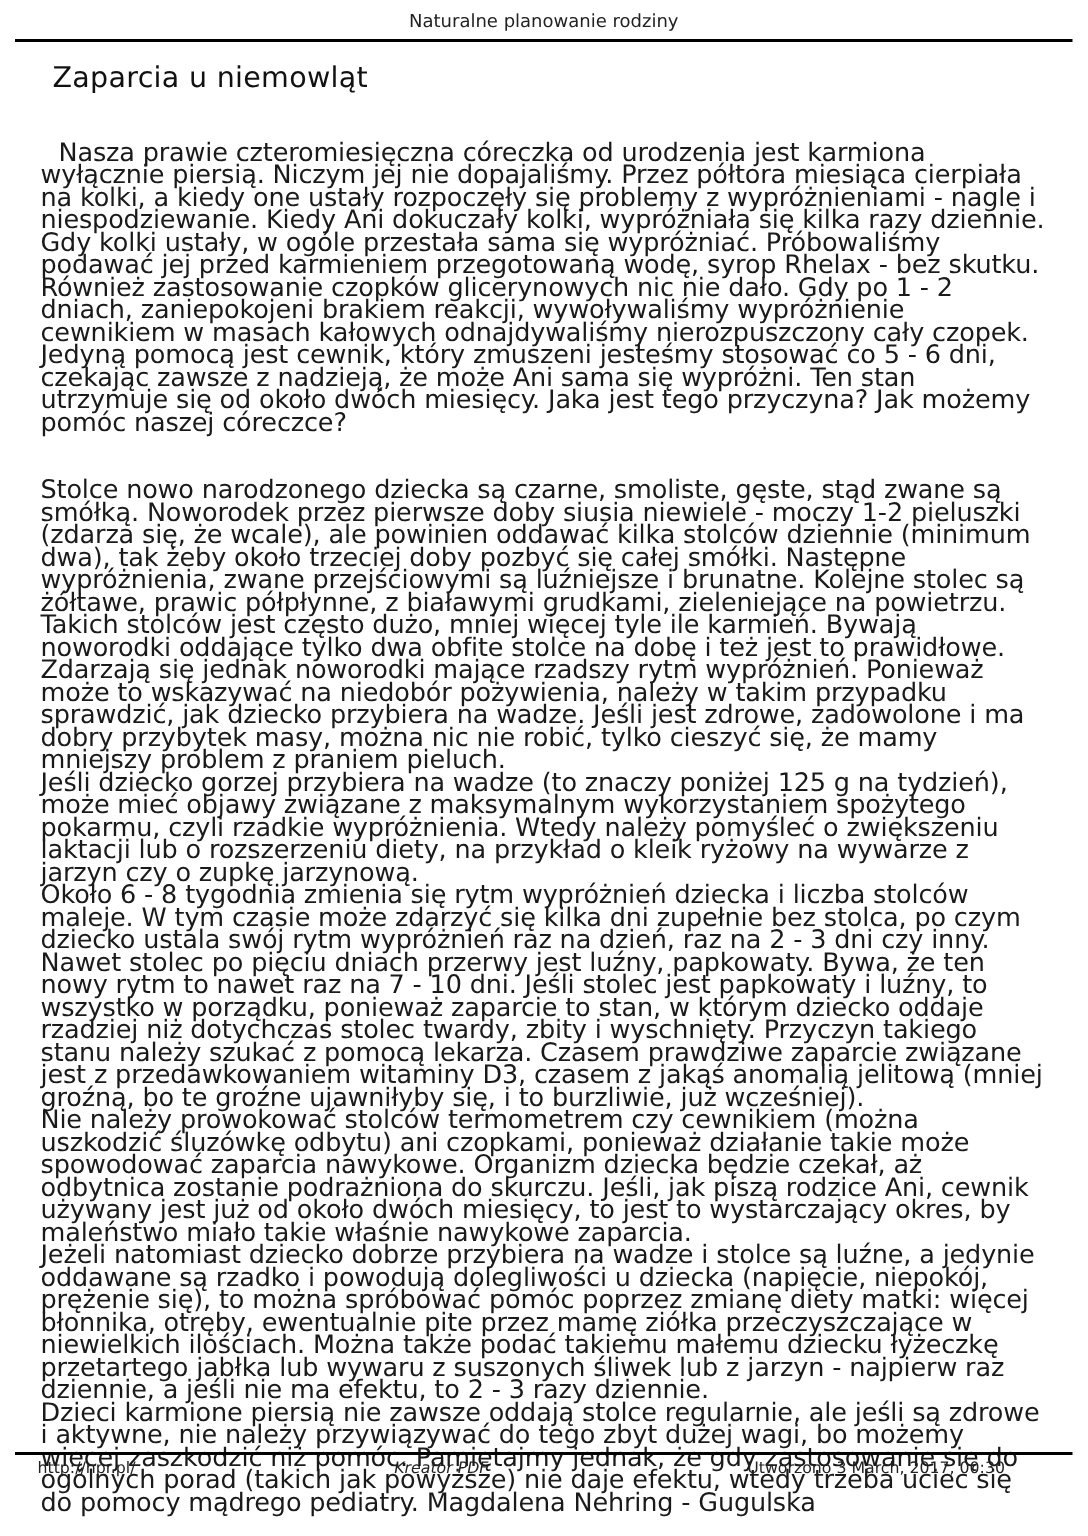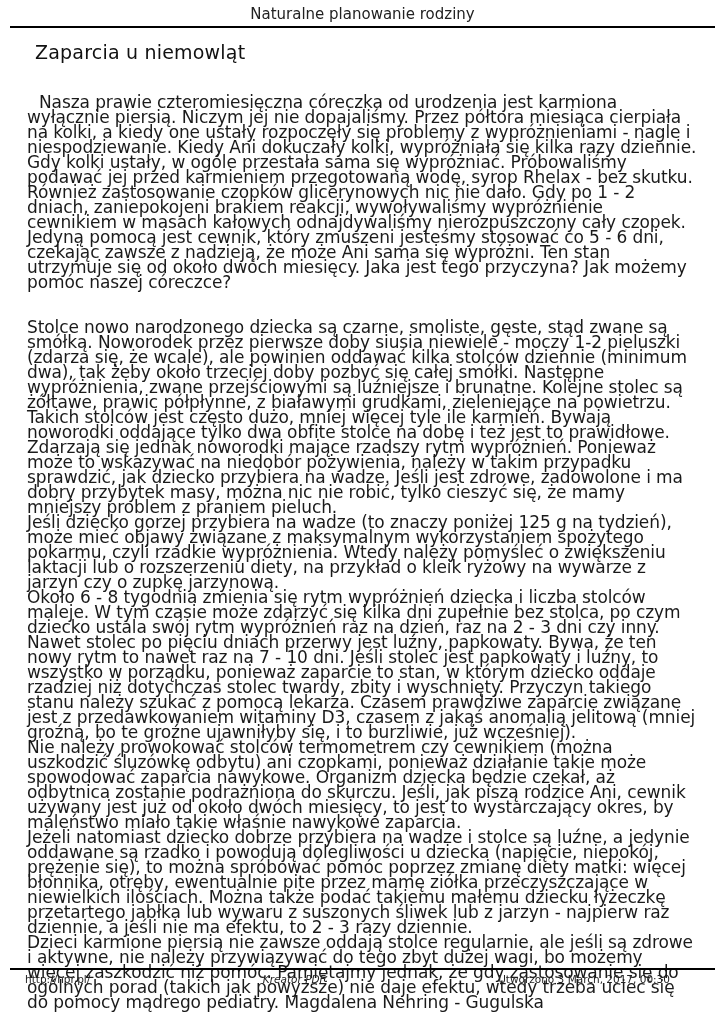--- a/index.html
+++ b/index.html
@@ -18,21 +18,21 @@
     position: relative;
     background: #ffffff;
   }
   
   .page-header {
     padding-top: 8px;
   }
   .page-header .site-name {
     display: block;
     text-align: center;
-    font-size: 15px;
+    font-size: 12px;
     line-height: 13px;
     color: #222222;
   }
   .rule {
     height: 0;
     border-top: 2px solid #000000;
     margin: 0 10px;
   }
   .page-header .rule {
     margin-top: 5px;

